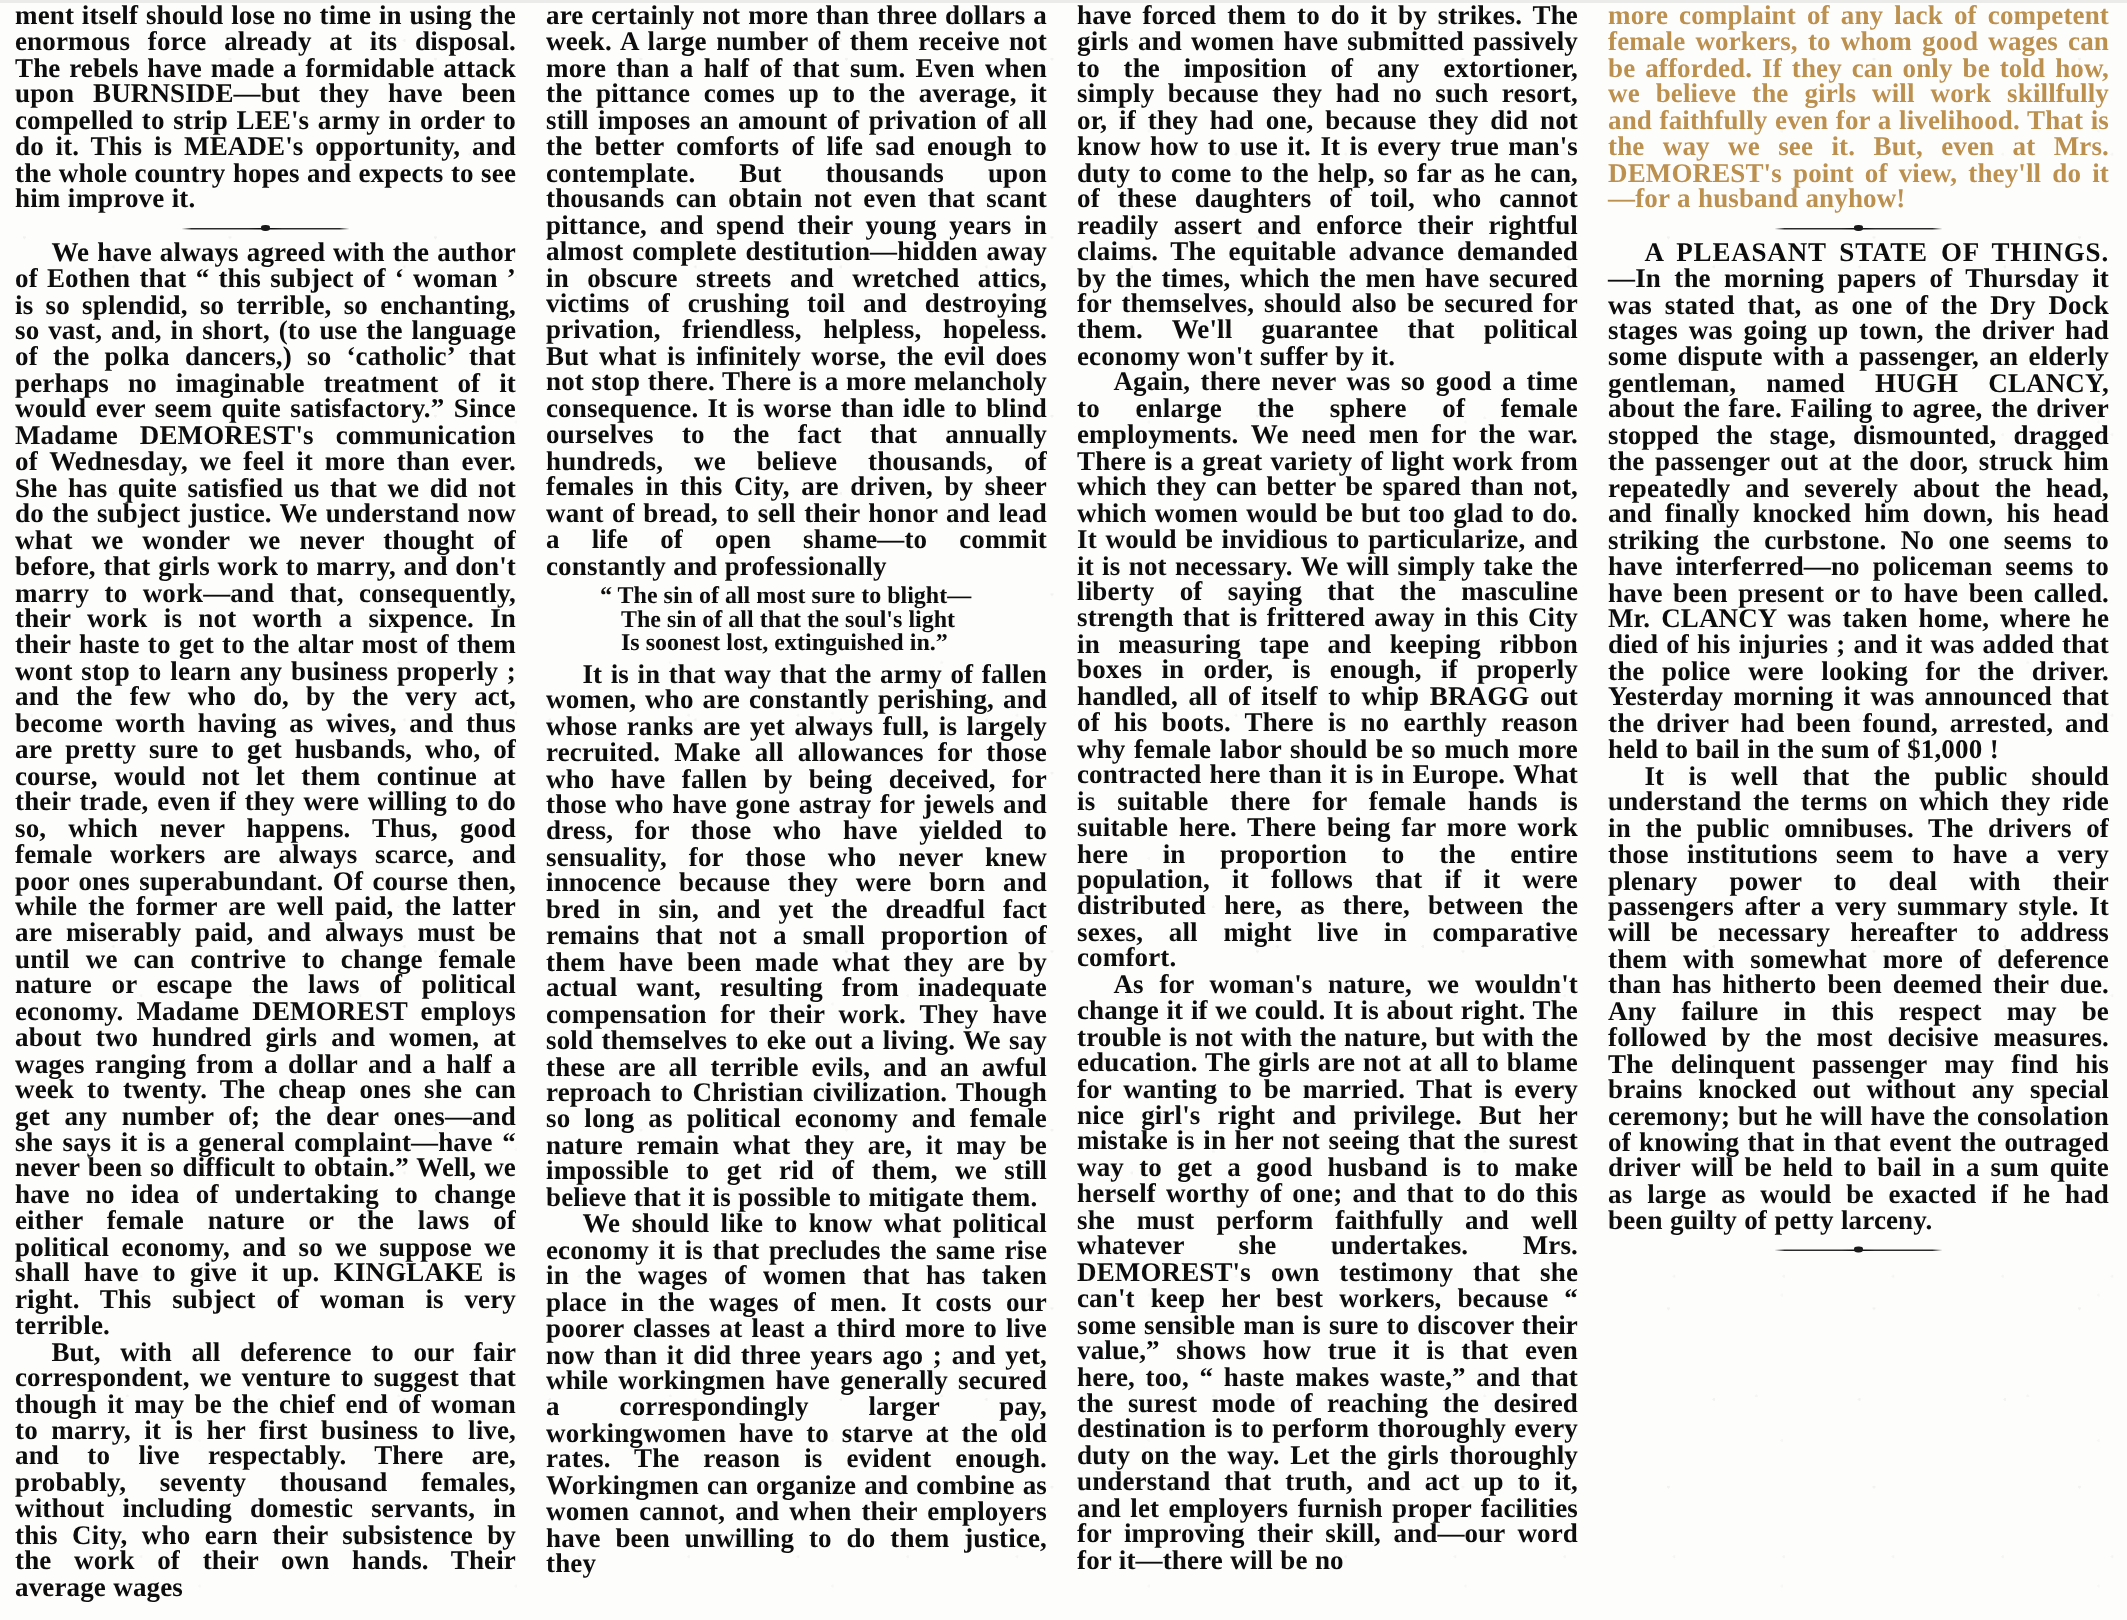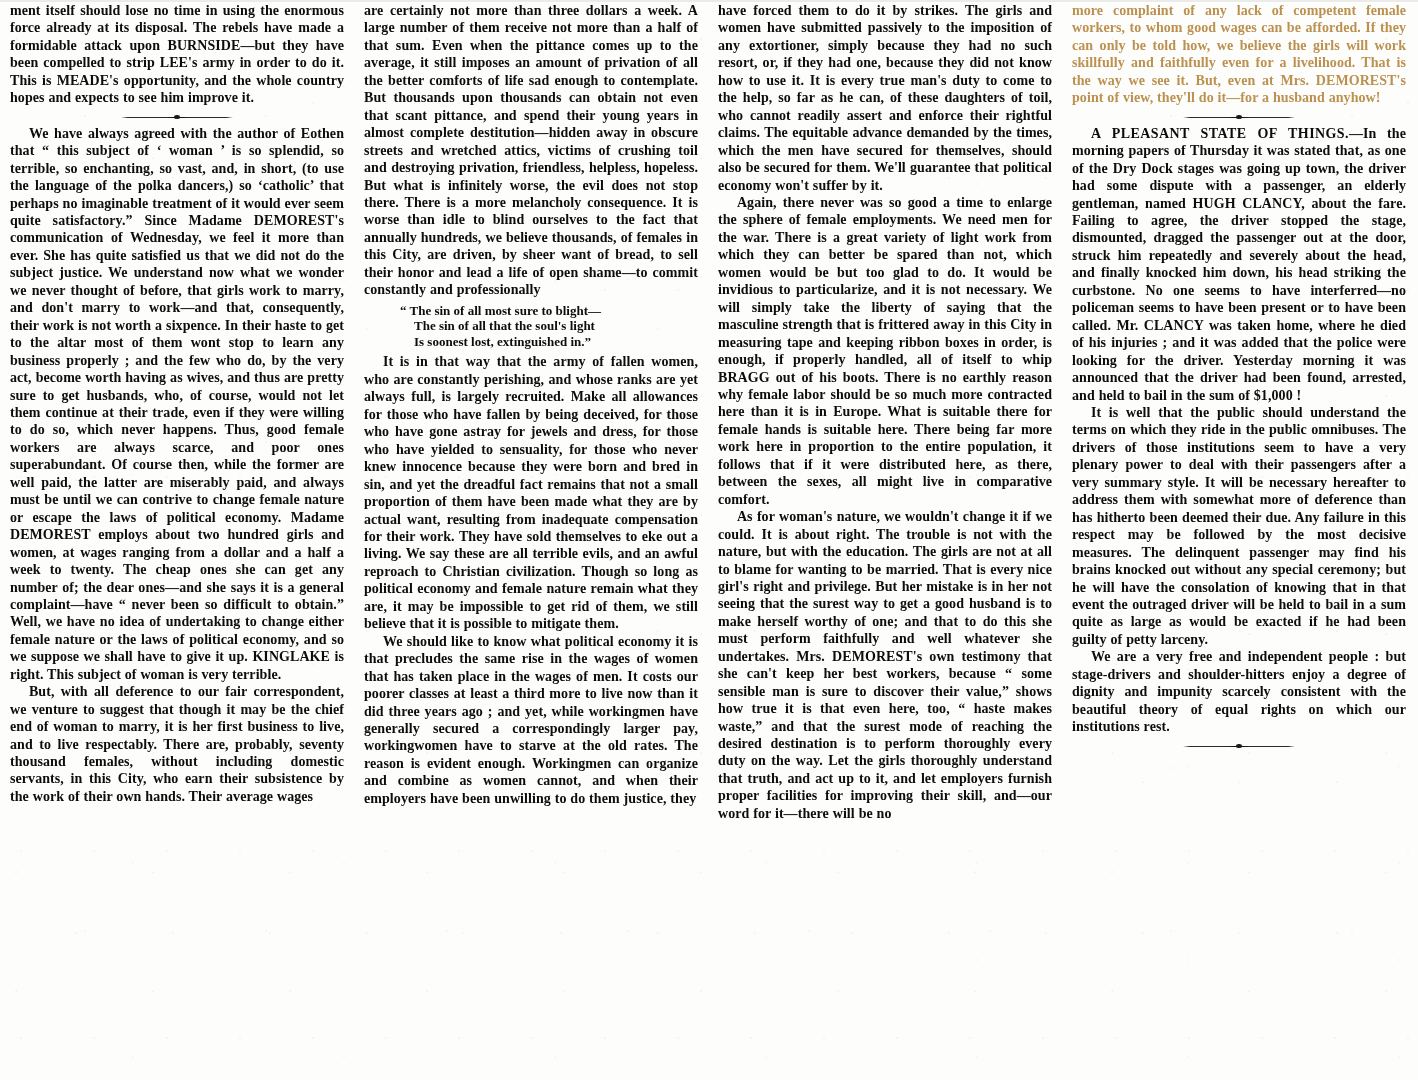--- a/index.html
+++ b/index.html
@@ -41,21 +41,21 @@
       to bottom,
       #3a3a3a 0 26px,
       rgba(58,58,58,.15) 26px 33px,
       #3a3a3a 33px 70px,
       rgba(58,58,58,.05) 70px 78px);
     opacity:.55;
   }
 
   p{
     margin:0;
-    font-size:14px;
+    font-size:18px;
     line-height:17.45px;
     text-align:justify;
     text-indent:1.35em;
     word-spacing:.02em;
     letter-spacing:.005em;
     font-weight:600;
     -webkit-font-smoothing:none;
   }
   p.cont{text-indent:0;}
   .fade-2{color:#a16207;opacity:.70;}
@@ -80,21 +80,21 @@
     text-align:center;
     font-family:"DejaVu Serif", serif;
     font-size:16.6px;
     font-weight:700;
     letter-spacing:.012em;
     color:#0a0a0a;
   }
 
   .verse{
     margin:4px 0 4px 0;
-    font-size:13px;
+    font-size:16px;
     line-height:15.6px;
     text-align:left;
     padding-left:36px;
     font-weight:700;
     text-indent:0;
   }
   .verse div{white-space:nowrap;}
   .verse div.v2{padding-left:14px;}
   .verse div.v3{padding-left:14px;}
 
@@ -149,20 +149,19 @@
     <p class="cont fade-2">more complaint of any lack of competent female workers, to whom good wages can be afforded. If they can only be told how, we believe the girls will work skillfully and faithfully even for a livelihood. That is the way we see it. But, even at Mrs. DEMOREST's point of view, they'll do it—for a husband anyhow!</p>
 
     <div class="hr-orn"></div>
 
     <p>
       <span class="sc">A PLEASANT STATE OF THINGS.</span><span>—In the morning papers of Thursday it was stated that, as one of the Dry Dock stages was going up town, the driver had some dispute with a passenger, an elderly gentleman, named HUGH CLANCY, about the fare. Failing to agree, the driver stopped the stage, dismounted, dragged the passenger out at the door, struck him repeatedly and severely about the head, and finally knocked him down, his head striking the curbstone. No one seems to have interferred—no policeman seems to have been present or to have been called. Mr. CLANCY was taken home, where he died of his injuries ; and it was added that the police were looking for the driver. Yesterday morning it was announced that the driver had been found, arrested, and held to bail in the sum of $1,000 !</span>
     </p>
 
     <p>It is well that the public should understand the terms on which they ride in the public omnibuses. The drivers of those institutions seem to have a very plenary power to deal with their passengers after a very summary style. It will be necessary hereafter to address them with somewhat more of deference than has hitherto been deemed their due. Any failure in this respect may be followed by the most decisive measures. The delinquent passenger may find his brains knocked out without any special ceremony; but he will have the consolation of knowing that in that event the outraged driver will be held to bail in a sum quite as large as would be exacted if he had been guilty of petty larceny.</p>
 
-    <p>We are a very free and independent people : but stage-drivers and shoulder-hitters enjoy a degree of dignity and impunity scarcely consistent with the beautiful theory of equal rights on which our institutions rest.</p>
 
     <div class="hr-orn"></div>
   </div>
 
 </div>
 
 <div class="paper-grain"></div>
 
 </body></html>

